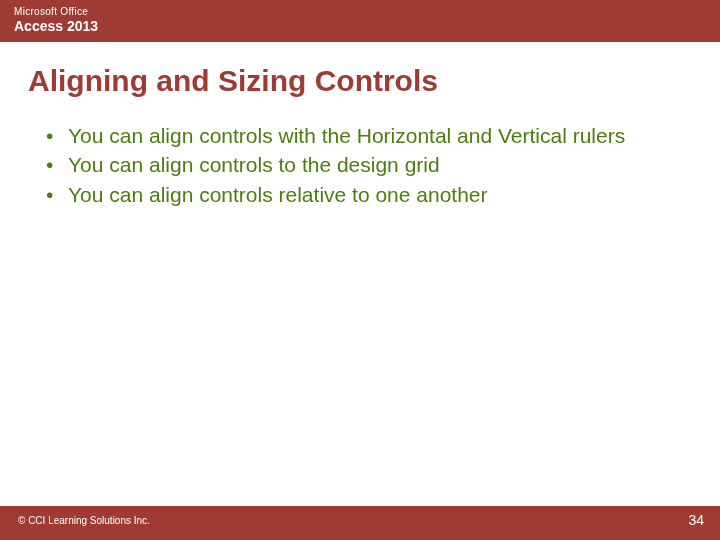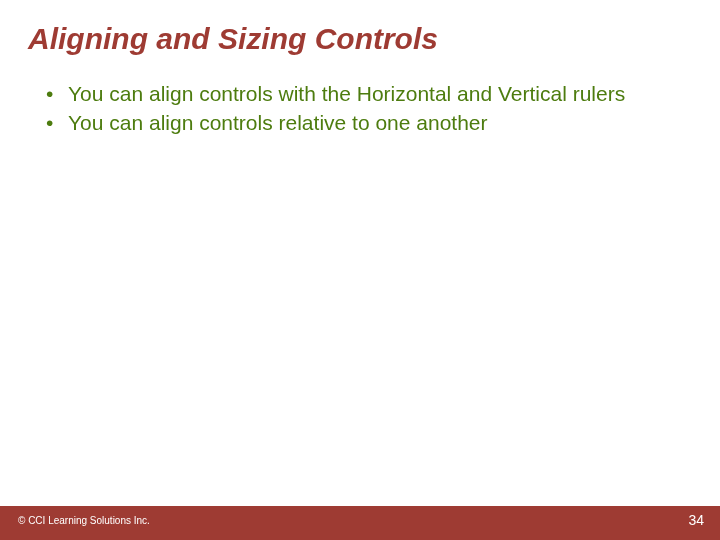--- a/index.html
+++ b/index.html
@@ -1,39 +1,44 @@
 <!DOCTYPE html>
 <html><head>
 <meta charset="utf-8">
 <style>
   * { margin: 0; padding: 0; box-sizing: border-box; }
   html, body { width: 720px; height: 540px; font-family: "Segoe UI", Arial, sans-serif; background: #fff; overflow: hidden; }
   .slide { width: 720px; height: 540px; position: relative; display: flex; flex-direction: column; }
   .header { background: #9e3b33; color: #fff; padding: 6px 14px 8px 14px; }
   .brand-line1 { font-size: 10px; font-weight: 400; letter-spacing: 0.3px; }
   .brand-line2 { font-size: 14px; font-weight: 700; margin-top: 1px; }
-  .title { color: #9e3b33; font-size: 30px; font-weight: 700; font-family: "Segoe UI Semibold", "Segoe UI", Arial, sans-serif; padding: 22px 28px 14px 28px; font-style: italic; }
+  .title { color: #9e3b33; font-size: 30px; font-weight: 700; font-family: "Segoe UI Semibold", "Segoe UI", Arial, sans-serif; padding: 22px 28px 14px 28px; }
   .body { flex: 1; padding: 10px 40px 0 40px; }
   ul.bullets { list-style: none; }
   ul.bullets li { position: relative; padding-left: 28px; font-size: 21px; line-height: 1.3; color: #4d7c0f; margin-bottom: 2px; }
   ul.bullets li::before { content: "•"; position: absolute; left: 6px; top: 0; font-size: 21px; }
   .footer { background: #9e3b33; color: #fff; display: flex; justify-content: space-between; align-items: center; padding: 6px 16px 12px 18px; font-size: 10px; }
   .footer .pagenum { font-size: 14px; }
 </style>
 </head>
 <body>
 
 <div class="slide">
 
+  <div class="header">
+    <div class="brand-line1">Microsoft Office</div>
+    <div class="brand-line2">Access 2013</div>
+  </div>
 
   <div class="title">Aligning and Sizing Controls</div>
 
   <div class="body">
     <ul class="bullets">
       <li>You can align controls with the Horizontal and Vertical rulers</li>
+      <li>You can align controls to the design grid</li>
       <li>You can align controls relative to one another</li>
     </ul>
   </div>
 
   <div class="footer">
     <span>© CCI Learning Solutions Inc.</span>
     <span class="pagenum">34</span>
   </div>
 
 </div>

